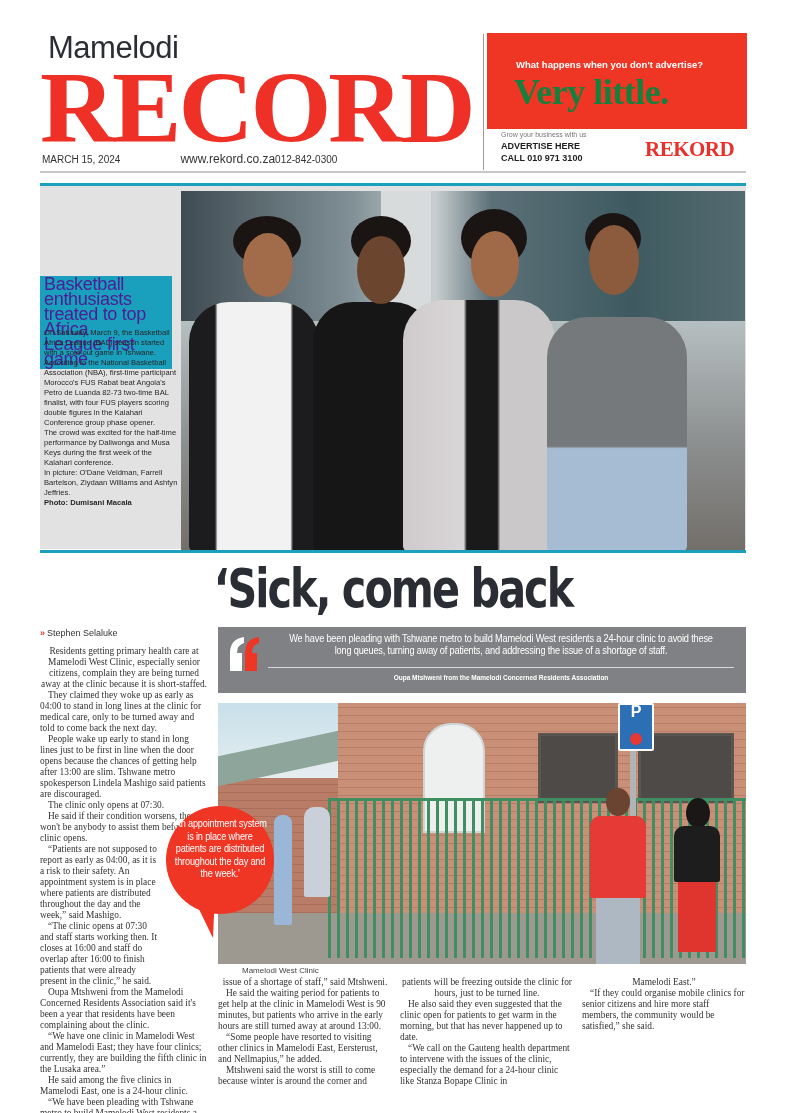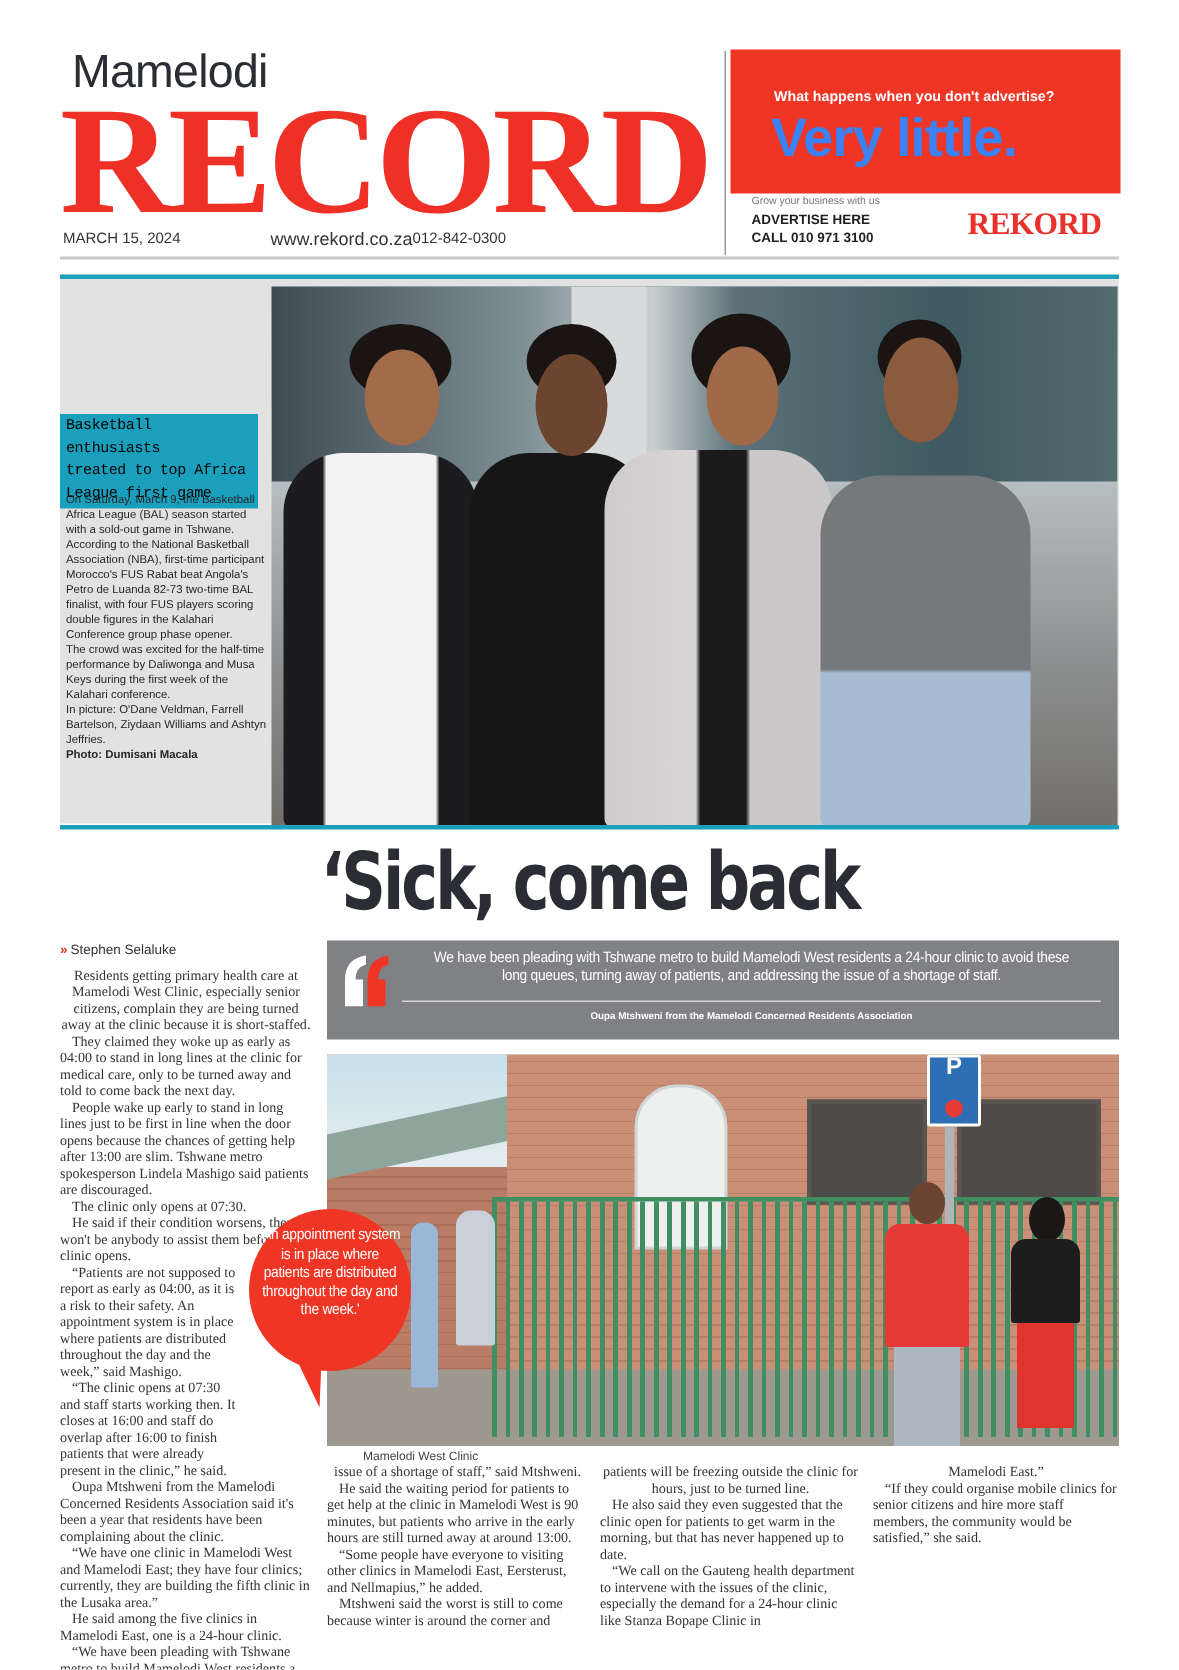--- a/index.html
+++ b/index.html
@@ -19,40 +19,40 @@
   .mh-url { font-size: 12px; color: #333; margin-left: 60px; }
   .mh-phone { font-size: 10px; color: #333; margin-top: 2px; }
 
   .mh-divider { position: absolute; left: 483px; top: 34px; width: 1px; height: 136px; background: #999; }
 
   
   .ad { position: absolute; left: 487px; top: 33px; width: 260px; height: 135px; }
   .ad-box { position: absolute; left: 0; top: 0; width: 260px; height: 96px; background: #ef3524; }
   .ad-q { position: absolute; left: 29px; top: 26px; font-family: "Liberation Sans", sans-serif;
           font-weight: bold; font-size: 9.5px; color: #ffffff; }
-  .ad-big { position: absolute; left: 27px; top: 38px; font-family: Liberation Sans, sans-serif;
-            font-weight: bold; font-size: 36px; color: #3b82f6; letter-spacing: -0.5px; }
+  .ad-big { position: absolute; left: 27px; top: 38px; font-family: Liberation Serif, serif;
+            font-weight: bold; font-size: 36px; color: #15803d; letter-spacing: -0.5px; }
   .ad-grow { position: absolute; left: 14px; top: 98px; font-family: "Liberation Sans", sans-serif;
              font-size: 7px; color: #777; }
   .ad-here { position: absolute; left: 14px; top: 108px; font-family: "Liberation Sans", sans-serif;
              font-weight: bold; font-size: 9px; color: #1e1e1e; }
   .ad-call { position: absolute; left: 14px; top: 120px; font-family: "Liberation Sans", sans-serif;
              font-weight: bold; font-size: 9px; color: #1e1e1e; }
   .ad-logo { position: absolute; left: 158px; top: 104px; font-family: "Liberation Serif", serif;
              font-weight: bold; font-size: 21px; color: #e8312a; letter-spacing: -0.5px; }
 
   .rule-gray { position: absolute; left: 40px; top: 171px; width: 706px; height: 2px; background: #c8c8c8; }
 
   
   .feature { position: absolute; left: 40px; top: 183px; width: 706px; height: 366px; background: #e2e2e2;
              border-top: 3px solid #1a9fbd; }
   .feature-bottom { position: absolute; left: 40px; top: 550px; width: 706px; height: 3px; background: #1a9fbd; }
   .feat-head { position: absolute; left: 0; top: 90px; width: 132px; background: #1a9fbd; padding: 1px 4px 2px 4px; }
-  .feat-head span { font-family: Liberation Mono, monospace; font-size: 10px; line-height: 15px;
-                    color: #000000; display: block; letter-spacing: -0.3px; }
+  .feat-head span { font-family: Liberation Sans, sans-serif; font-size: 18px; line-height: 15px;
+                    color: #4c1d95; display: block; letter-spacing: -0.3px; }
   .feat-body { position: absolute; left: 4px; top: 142px; width: 134px; font-family: "Liberation Sans", sans-serif;
                font-size: 7.6px; line-height: 10px; color: #262626; }
   .feat-body p { margin: 0; }
   .feat-credit { font-weight: bold; }
 
   .photo1 { position: absolute; left: 141px; top: 5px; width: 564px; height: 361px; overflow: hidden;
             background: linear-gradient(180deg, #6a7a80 0%, #b7c0c2 35%, #8c8f8f 70%, #726e6a 100%); }
   .p1-building { position: absolute; left: 0; top: 0; width: 100%; height: 130px;
                  background: linear-gradient(90deg, #3f4b52 0%, #7f8f95 30%, #c9cfd0 45%, #5c7078 55%, #3e5a60 80%, #546b70 100%); }
   .p1-pillar { position: absolute; left: 200px; top: 0; width: 50px; height: 120px; background: #d7dbdc; }
@@ -256,21 +256,21 @@
 </div>
 <div class="caption2">Mamelodi West Clinic</div>
 
 <div class="bubble-tail"></div>
 <div class="bubble"></div>
 <div class="bubble-text">'An appointment system is in place where patients are distributed throughout the day and the week.'</div>
 
 <div class="col col2">
   <p class="noindent">issue of a shortage of staff,” said Mtshweni.</p>
   <p>He said the waiting period for patients to get help at the clinic in Mamelodi West is 90 minutes, but patients who arrive in the early hours are still turned away at around 13:00.</p>
-  <p>“Some people have everyone to visiting other clinics in Mamelodi East, Eersterust, and Nellmapius,” he added.</p>
+  <p>“Some people have resorted to visiting other clinics in Mamelodi East, Eersterust, and Nellmapius,” he added.</p>
   <p>Mtshweni said the worst is still to come because winter is around the corner and</p>
 </div>
 
 <div class="col col3">
   <p class="noindent">patients will be freezing outside the clinic for hours, just to be turned line.</p>
   <p>He also said they even suggested that the clinic open for patients to get warm in the morning, but that has never happened up to date.</p>
   <p>“We call on the Gauteng health department to intervene with the issues of the clinic, especially the demand for a 24-hour clinic like Stanza Bopape Clinic in</p>
 </div>
 
 <div class="col col4">

